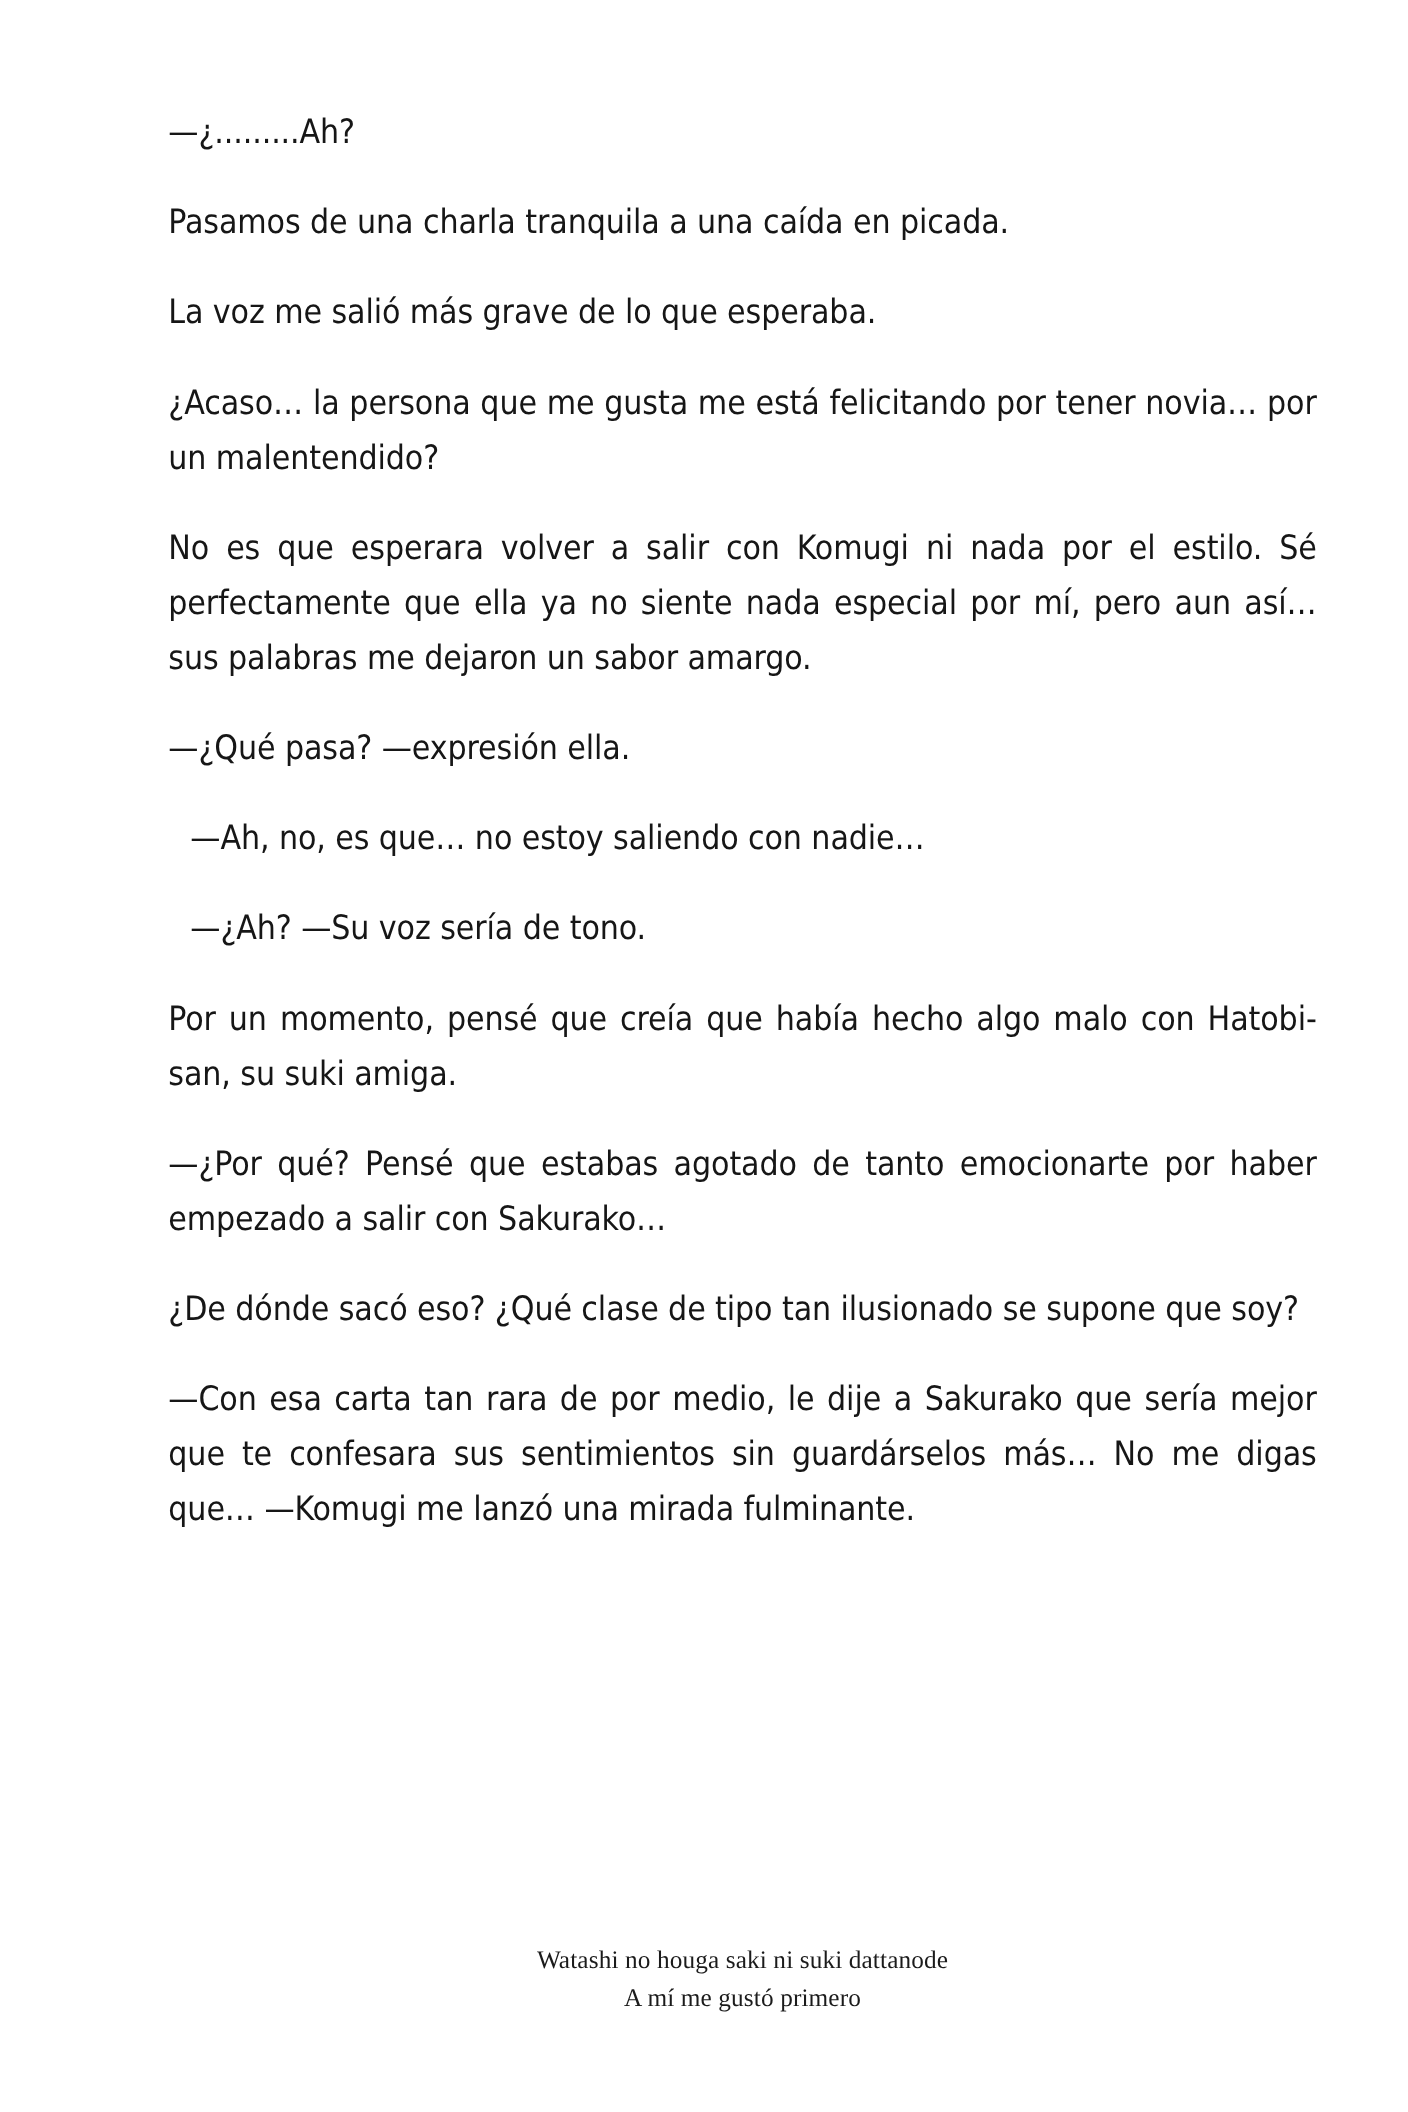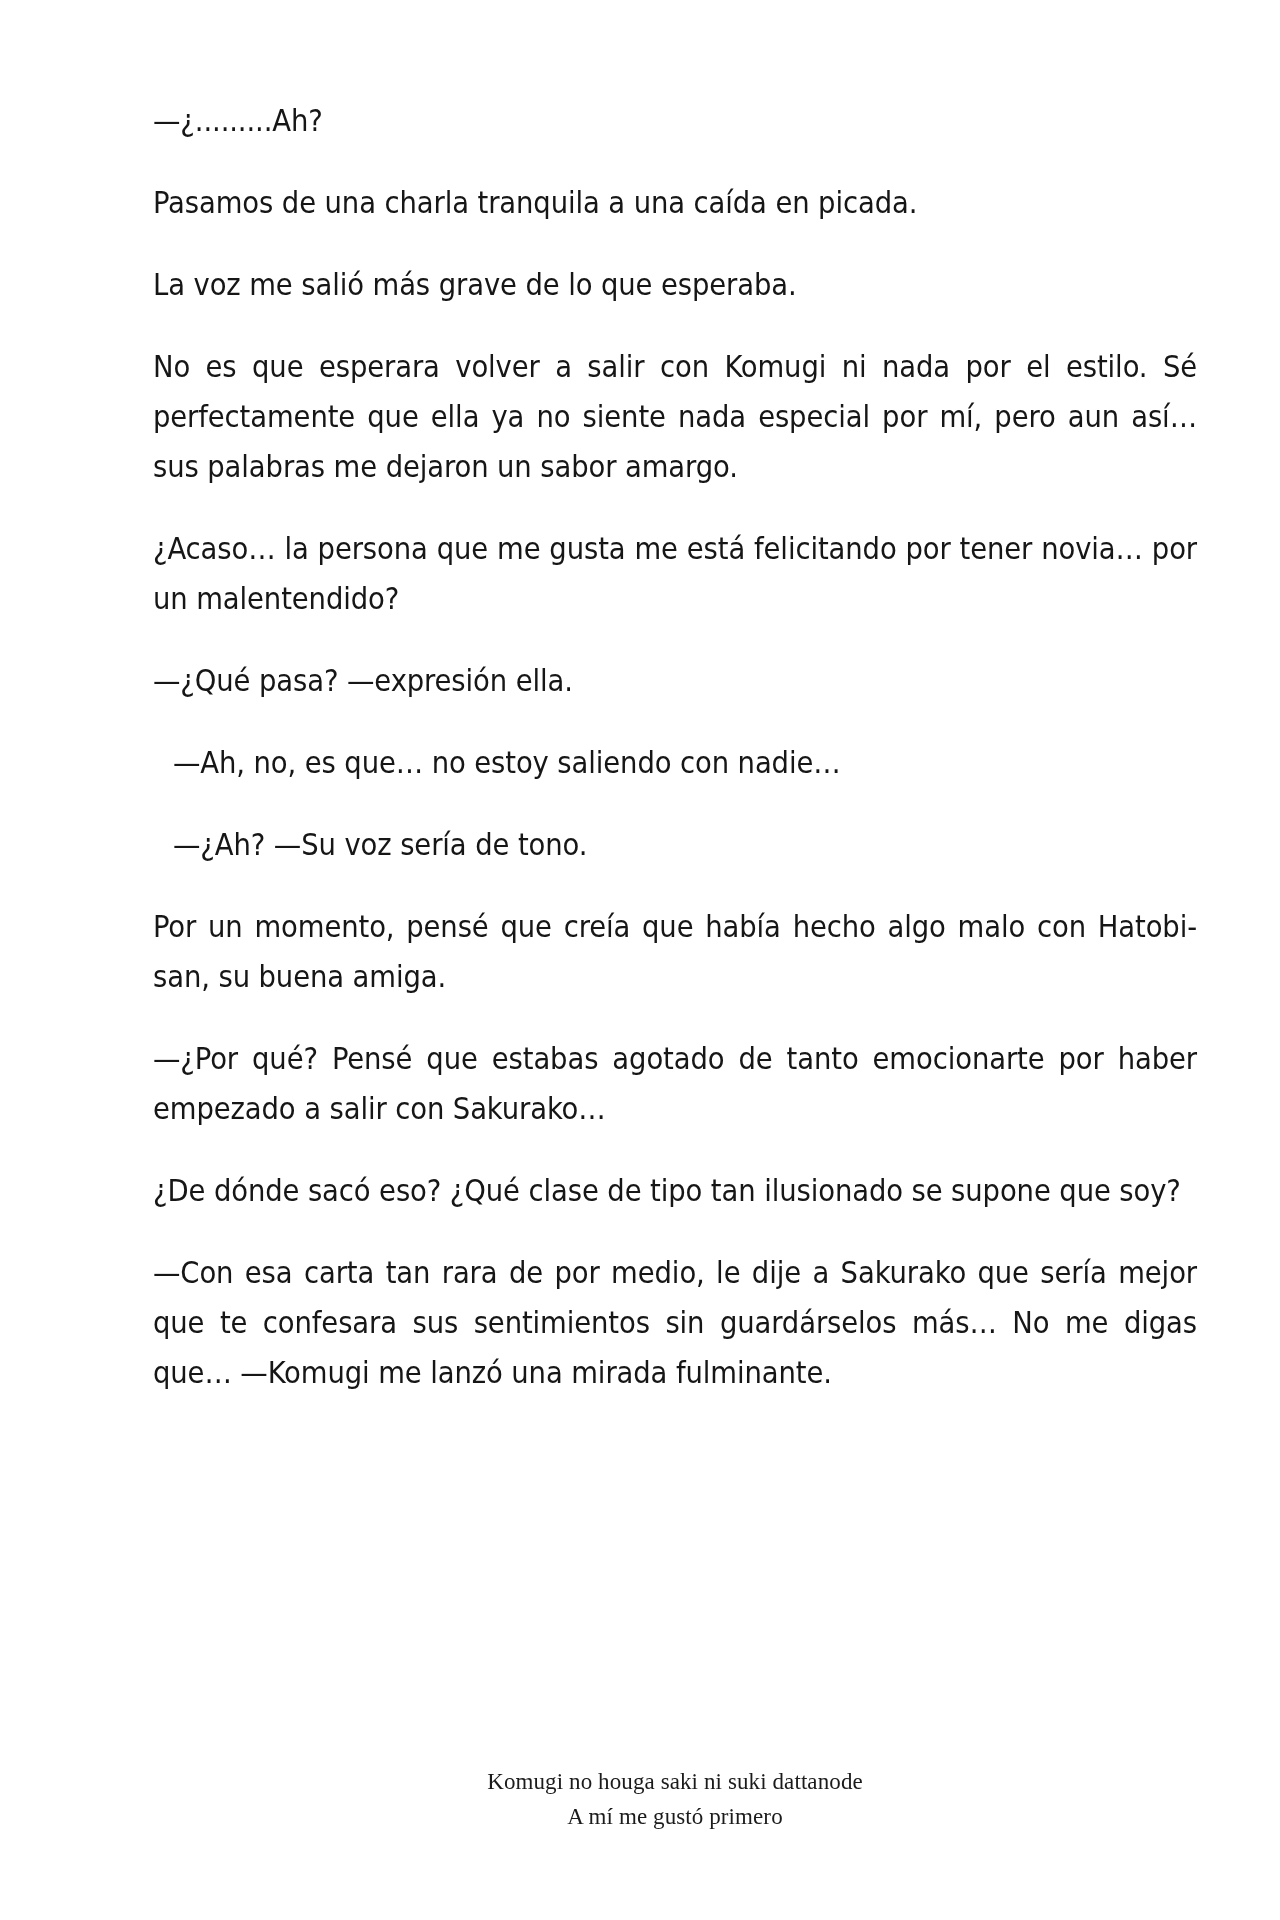--- a/index.html
+++ b/index.html
@@ -73,31 +73,31 @@
 </style>
 </head>
 <body>
 
 <div class="page">
 
   <div class="body-text">
     <p class="para">—¿.........Ah?</p>
     <p class="para">Pasamos de una charla tranquila a una caída en picada.</p>
     <p class="para">La voz me salió más grave de lo que esperaba.</p>
+    <p class="para justify">¿Acaso… la persona que me gusta me está felicitando por tener novia… por un malentendido?</p>
     <p class="para justify">No es que esperara volver a salir con Komugi ni nada por el estilo. Sé perfectamente que ella ya no siente nada especial por mí, pero aun así… sus palabras me dejaron un sabor amargo.</p>
-    <p class="para justify">¿Acaso… la persona que me gusta me está felicitando por tener novia… por un malentendido?</p>
     <p class="para">—¿Qué pasa? —expresión ella.</p>
     <p class="para indent"> —Ah, no, es que… no estoy saliendo con nadie…</p>
     <p class="para indent"> —¿Ah? —Su voz sería de tono.</p>
-    <p class="para justify">Por un momento, pensé que creía que había hecho algo malo con Hatobi-san, su buena amiga.</p>
+    <p class="para justify">Por un momento, pensé que creía que había hecho algo malo con Hatobi-san, su suki amiga.</p>
     <p class="para justify">—¿Por qué? Pensé que estabas agotado de tanto emocionarte por haber empezado a salir con Sakurako…</p>
     <p class="para justify">¿De dónde sacó eso? ¿Qué clase de tipo tan ilusionado se supone que soy?</p>
     <p class="para justify">—Con esa carta tan rara de por medio, le dije a Sakurako que sería mejor que te confesara sus sentimientos sin guardárselos más… No me digas que… —Komugi me lanzó una mirada fulminante.</p>
   </div>
 
   <div class="spacer"></div>
 
   <div class="footer">
-    <span class="line line-1">Komugi no houga saki ni suki dattanode</span>
+    <span class="line line-1">Watashi no houga saki ni suki dattanode</span>
     <span class="line line-2">A mí me gustó primero</span>
   </div>
 
 </div>
 
 </body></html>

